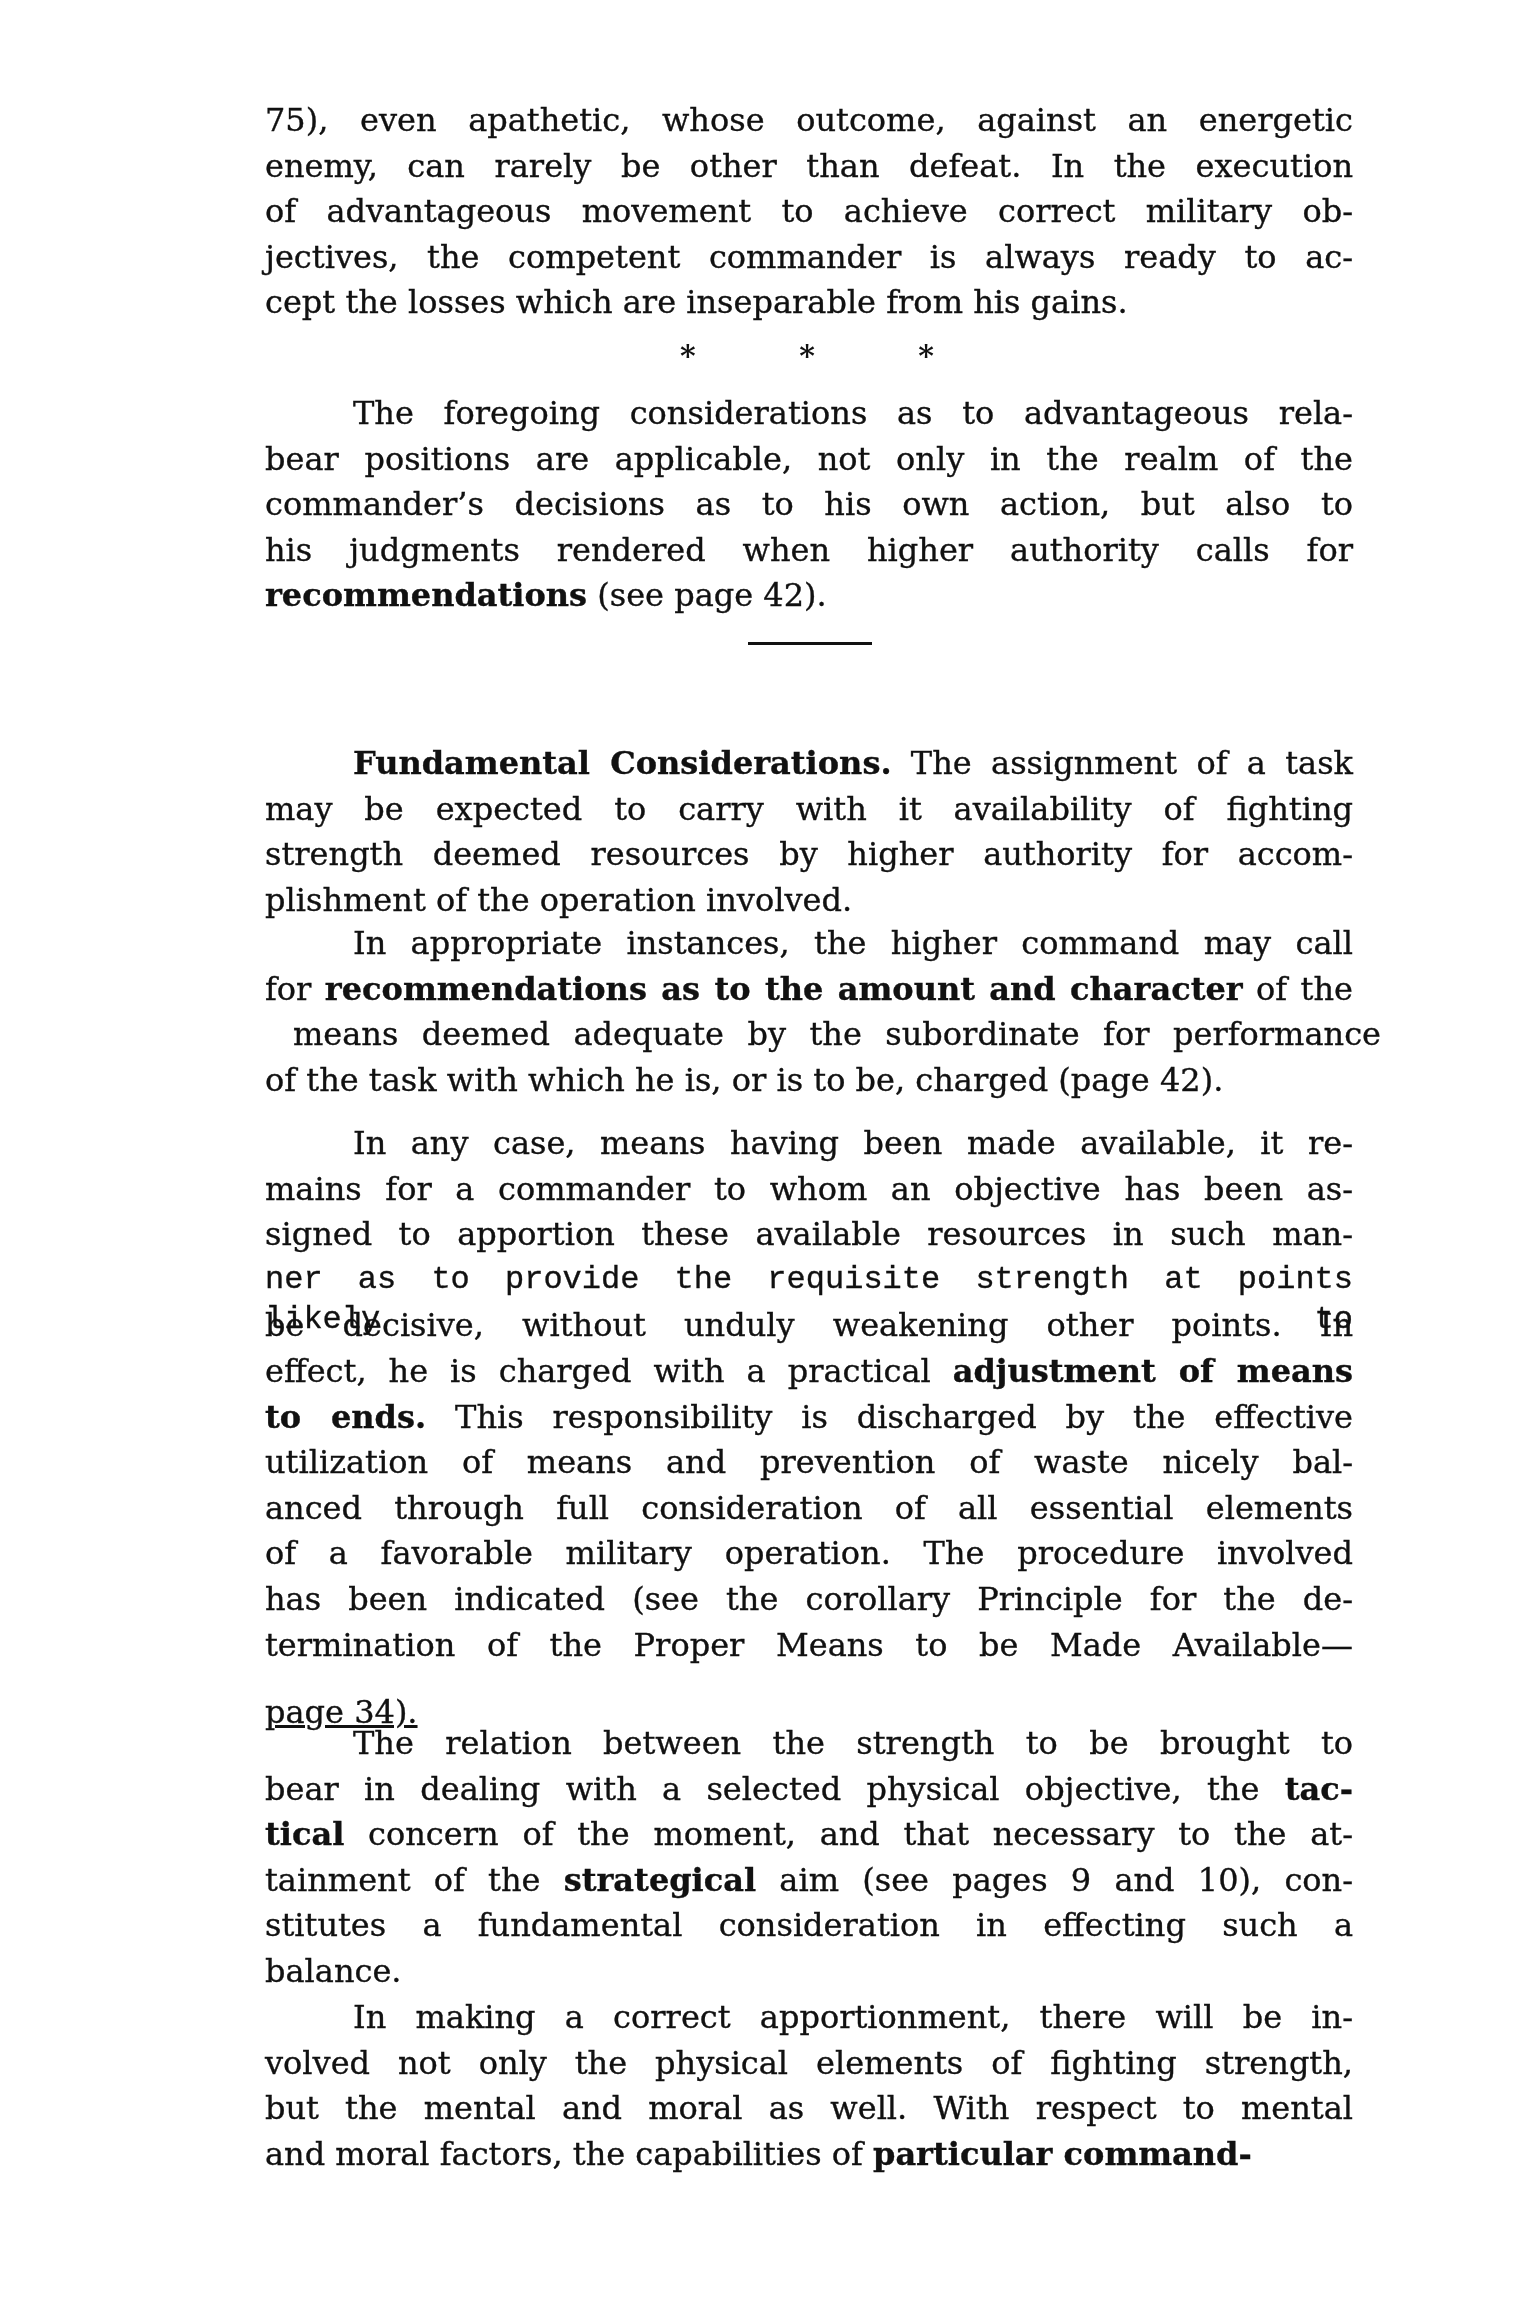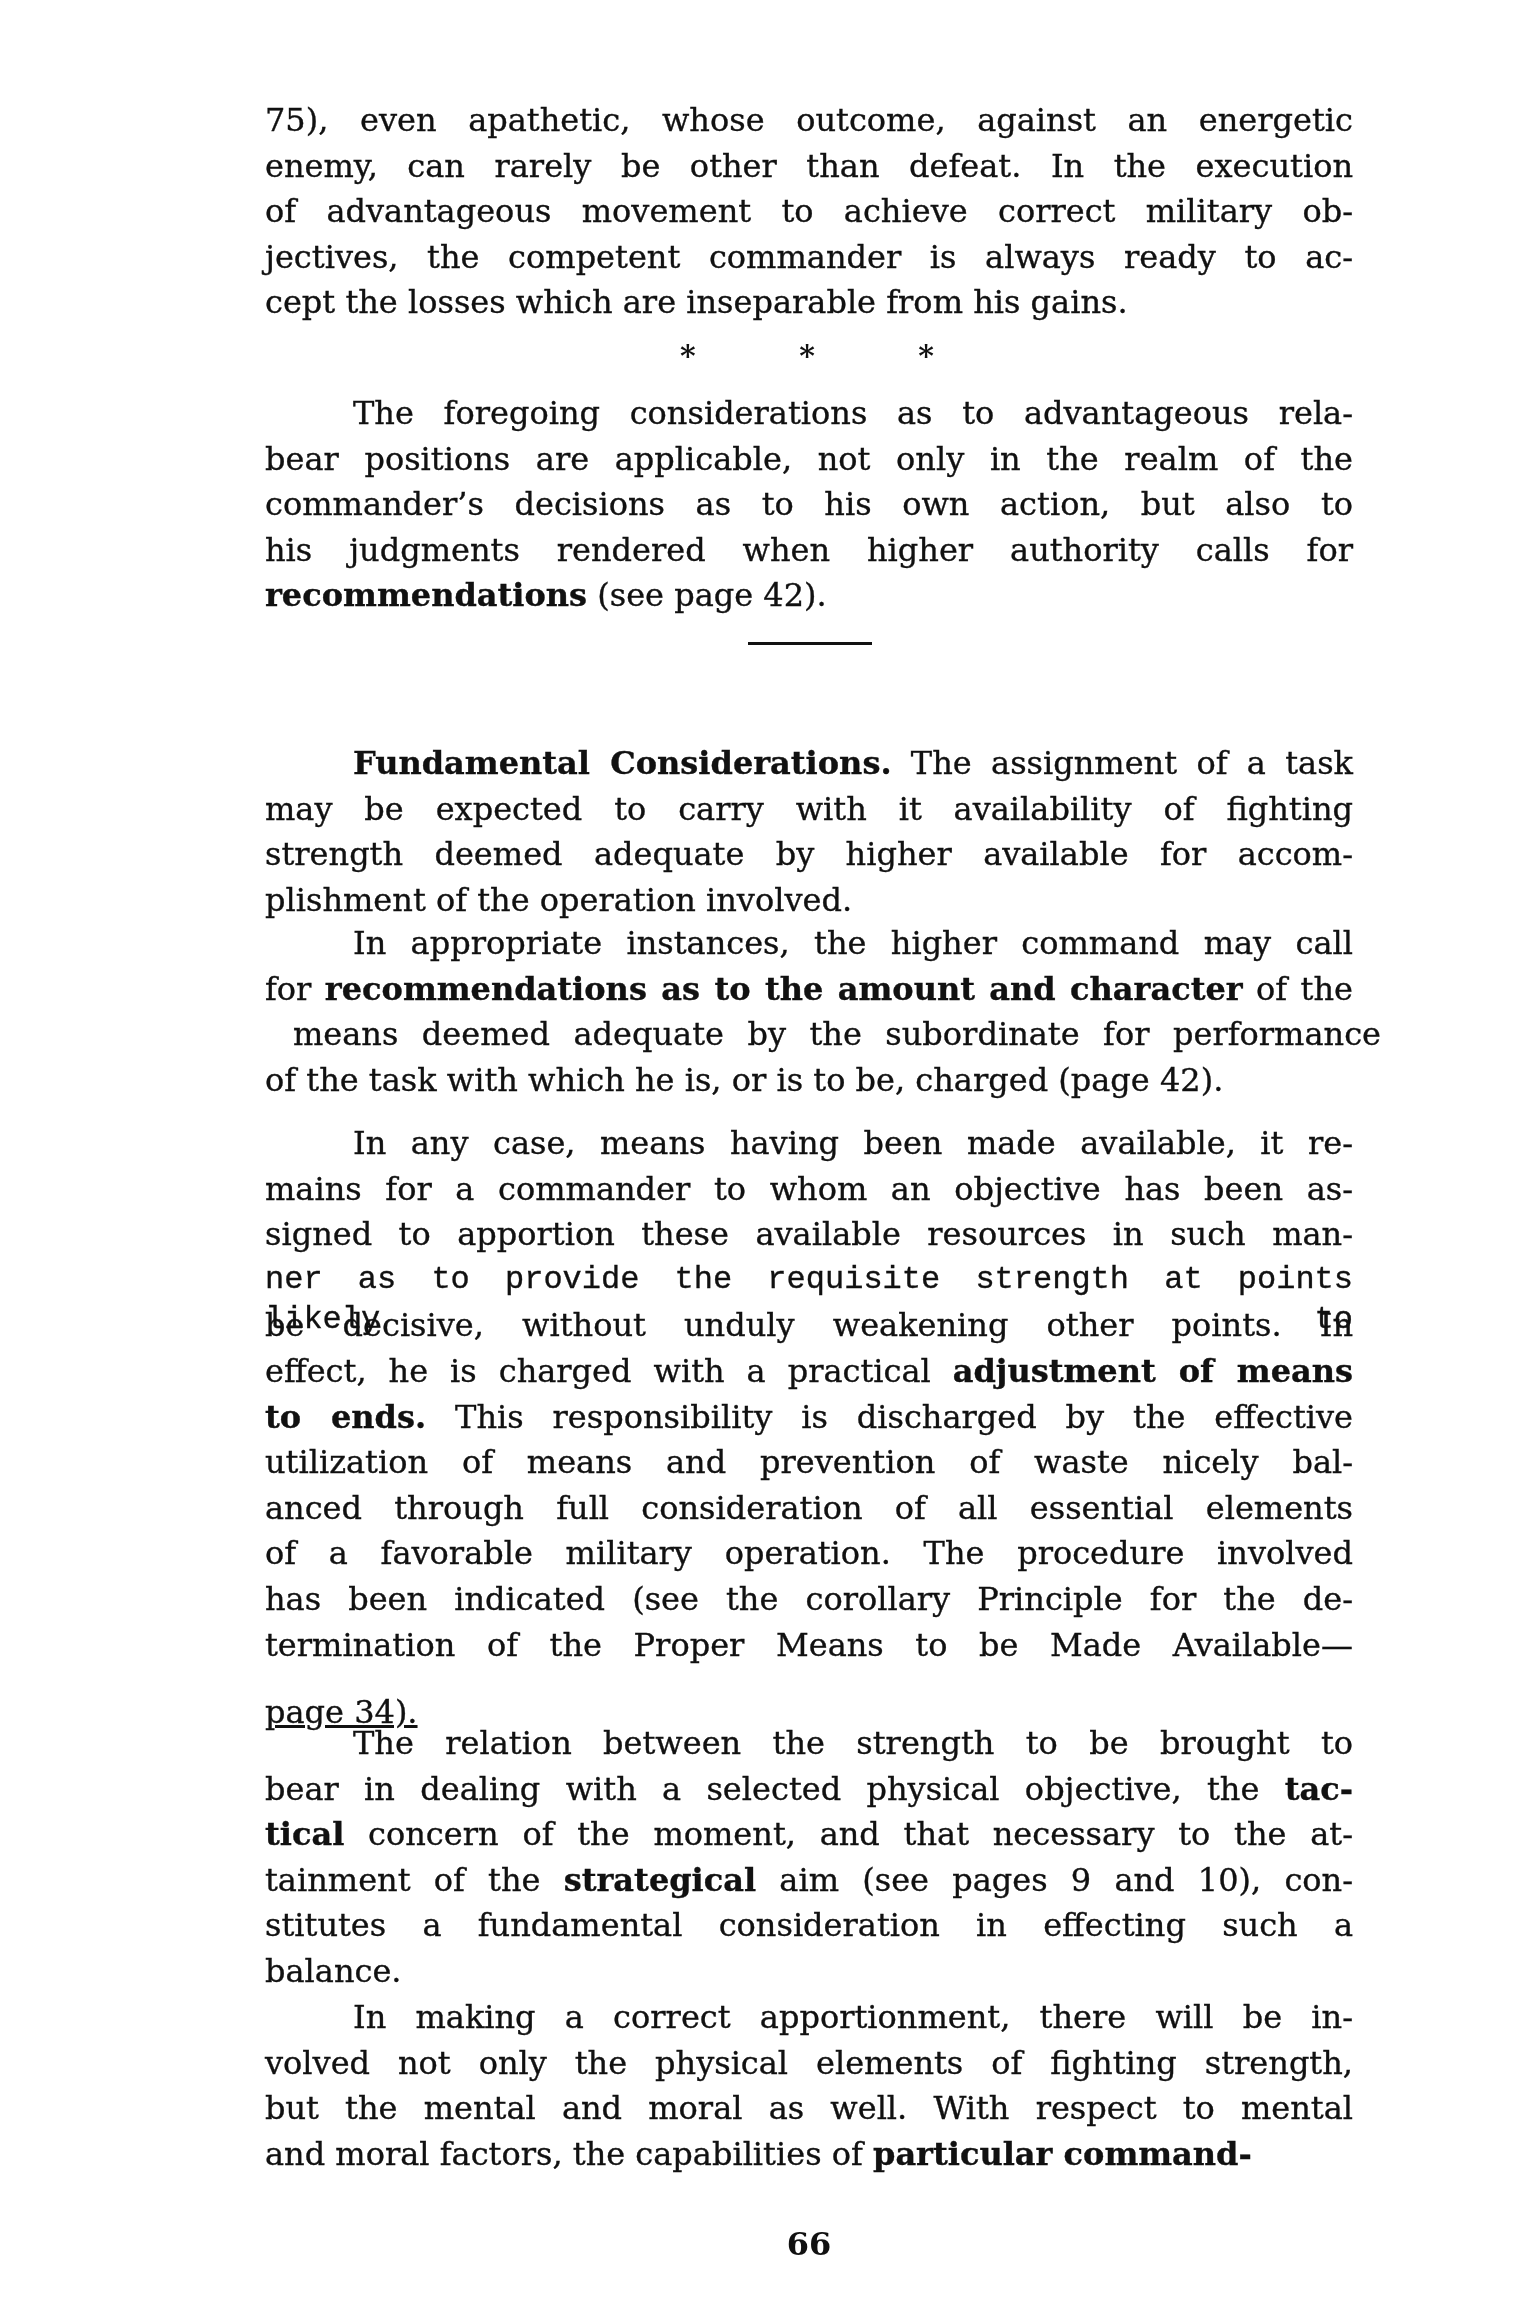--- a/index.html
+++ b/index.html
@@ -49,21 +49,21 @@
       <div>
         <div class="line just indent" style="top: 393px;"><span>The foregoing considerations as to advantageous rela-</span></div>
         <div class="line just" style="top: 438.6px;"><span>bear positions are applicable, not only in the realm of the</span></div>
         <div class="line just" style="top: 484.2px;"><span>commander’s decisions as to his own action, but also to</span></div>
         <div class="line just" style="top: 529.8px;"><span>his judgments rendered when higher authority calls for</span></div>
         <div class="line" style="top: 575.4px;"><span class="b">recommendations</span><span> (see page 42).</span></div>
       </div>
       <div>
         <div class="line just indent" style="top: 743px;"><span class="b">Fundamental Considerations.</span><span> The assignment of a task</span></div>
         <div class="line just" style="top: 788.6px;"><span>may be expected to carry with it availability of fighting</span></div>
-        <div class="line just" style="top: 834.2px;"><span>strength deemed adequate by higher available for accom-</span></div>
+        <div class="line just" style="top: 834.2px;"><span>strength deemed resources by higher authority for accom-</span></div>
         <div class="line" style="top: 879.8px;"><span>plishment of the operation involved.</span></div>
       </div>
       <div>
         <div class="line just indent" style="top: 923px;"><span>In appropriate instances, the higher command may call</span></div>
         <div class="line just" style="top: 968.6px;"><span>for </span><span class="b">recommendations as to the amount and character</span><span> of the</span></div>
         <div class="line just" style="top: 1014.2px; margin-left: 28px;"><span>means deemed adequate by the subordinate for performance</span></div>
         <div class="line" style="top: 1059.8px;"><span>of the task with which he is, or is to be, charged (page 42).</span></div>
       </div>
       <div>
         <div class="line just indent" style="top: 1123px;"><span>In any case, means having been made available, it re-</span></div>
@@ -98,14 +98,13 @@
 
   <div class="asterisks">
     <span>*</span>
     <span>*</span>
     <span>*</span>
   </div>
 
   <div class="divider"></div>
 
 
-  <div class="pagenum">66</div>
 </div>
 
 </body></html>

